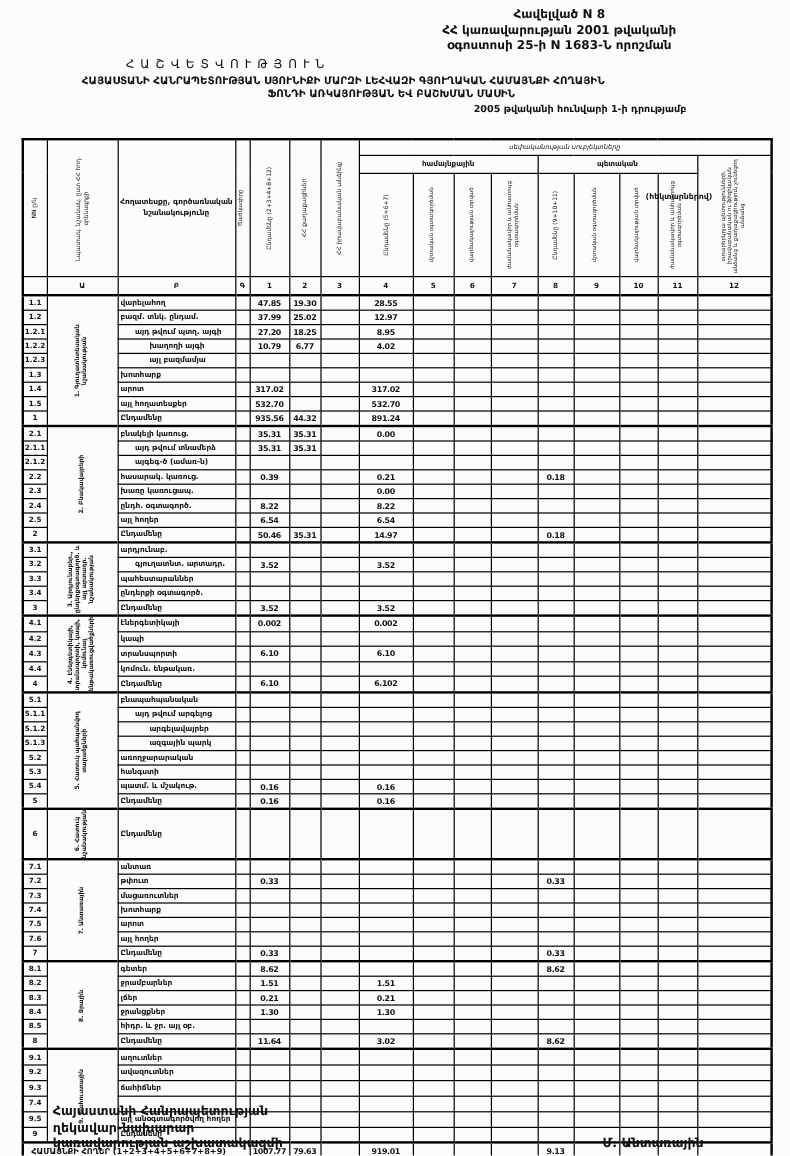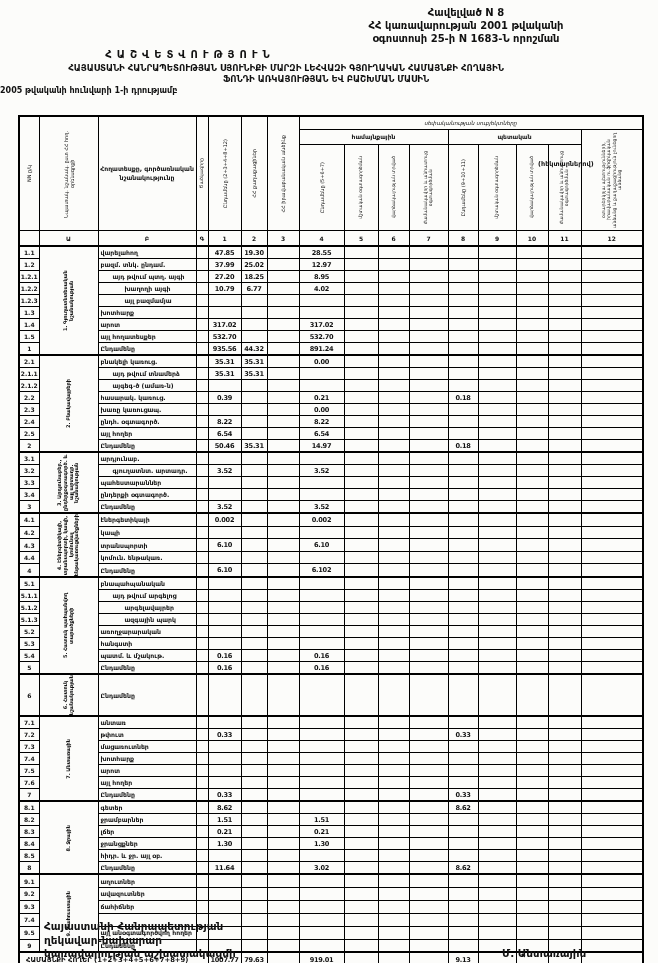--- a/index.html
+++ b/index.html
@@ -1,22 +1,22 @@
 <!DOCTYPE html>
 <html><head>
 <meta charset="utf-8">
 <style>
   html,body{margin:0;padding:0;}
   body{width:658px;height:963px;background:#fcfcfa;font-family:"DejaVu Sans",sans-serif;color:#111;position:relative;overflow:hidden;}
   #page{position:relative;width:658px;height:963px;border-radius:19px;}
   .appendix{position:absolute;top:6px;left:282px;width:368px;text-align:center;font-weight:bold;font-size:10px;line-height:1.3;}
-  .report-label{position:absolute;top:49px;left:30px;width:320px;text-align:center;font-weight:bold;font-size:10px;letter-spacing:5px;}
+  .report-label{position:absolute;top:49px;left:30px;width:320px;text-align:center;font-weight:normal;font-size:10px;letter-spacing:5px;}
   .title1{position:absolute;top:63px;left:0px;width:572px;text-align:center;font-weight:bold;font-size:8.6px;white-space:nowrap;}
   .title2{position:absolute;top:74px;left:0px;width:572px;text-align:center;font-weight:bold;font-size:8.6px;padding-left:40px;}
-  .date-line{position:absolute;top:86px;left:0px;width:572px;text-align:left;font-weight:bold;font-size:8px;}
+  .date-line{position:absolute;top:86px;left:0px;width:572px;text-align:right;font-weight:bold;font-size:8px;}
   .unit-note{position:absolute;top:116px;left:538px;width:100px;font-size:6.5px;font-weight:bold;margin-top:44px;}
   table{position:absolute;top:115px;left:18px;width:624px;border-collapse:collapse;table-layout:fixed;border:2px solid #000;}
   td,th{border:1px solid #000;padding:0;margin:0;overflow:hidden;}
   thead th{font-weight:bold;}
   .band{font-size:5.5px;font-style:italic;text-align:center;height:12px;font-weight:normal;}
   .grp{font-size:6px;text-align:center;height:13px;}
   .vert-row th{height:80px;vertical-align:middle;}
   .vert{writing-mode:vertical-rl;transform:rotate(180deg);margin:0 auto;font-size:4.6px;line-height:1.15;font-weight:normal;max-height:100px;text-align:center;white-space:normal;}
   .vert-big{writing-mode:vertical-rl;transform:rotate(180deg);margin:0 auto;font-size:5px;line-height:1.2;font-weight:normal;max-height:100px;text-align:center;}
   .bhead{font-size:6.2px;text-align:center;vertical-align:middle;font-weight:bold;line-height:1.3;}

